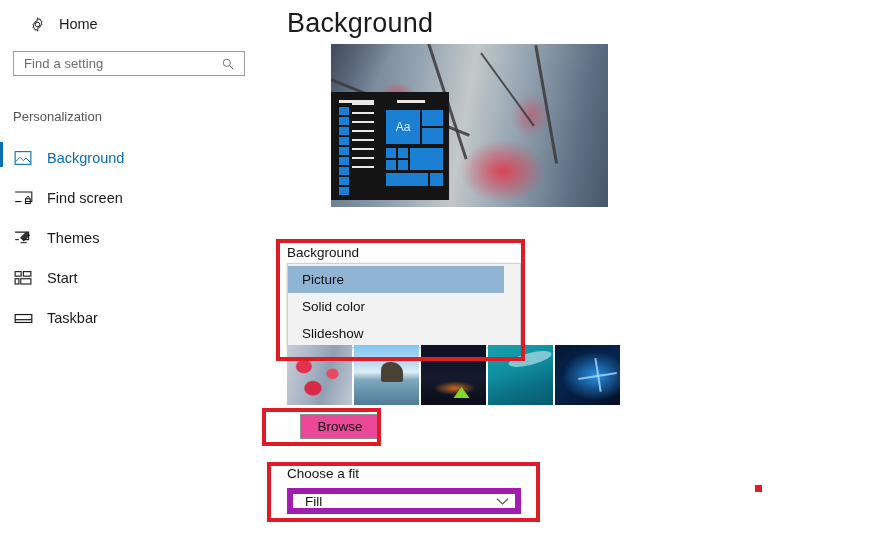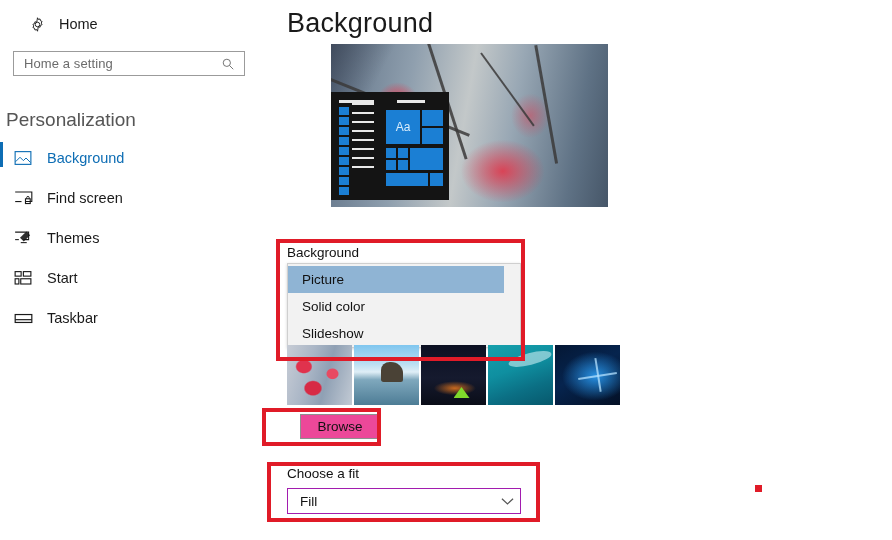--- a/index.html
+++ b/index.html
@@ -62,22 +62,22 @@
   .search-icon {
     width: 22px;
     display: flex;
     align-items: center;
     justify-content: center;
     padding-right: 5px;
   }
 
   .section-header {
     position: absolute;
-    left: 6px; top: 109px;
-    font-size: 19px;
+    left: 13px; top: 109px;
+    font-size: 13px;
     color: #555555;
   }
 
   .nav-list {
     position: absolute;
     left: 0; top: 138px;
     width: 272px;
   }
   .nav-item {
     position: relative;
@@ -315,21 +315,21 @@
     position: absolute;
     left: 15px; top: 466px;
     font-size: 13.5px;
     color: #111;
   }
   .fit-select {
     position: absolute;
     left: 15px; top: 488px;
     width: 234px; height: 26px;
     background: #ffffff;
-    border: 1px solid #a21caf;
+    border: 6px solid #a21caf;
     display: flex;
     align-items: center;
     box-sizing: border-box;
   }
   .fit-value {
     flex: 1;
     padding-left: 12px;
     font-size: 13.5px;
     color: #111;
   }
@@ -367,21 +367,21 @@
     <span class="home-icon">
       <svg width="17" height="17" viewBox="0 0 24 24" fill="none" stroke="#1a1a1a" stroke-width="1.3">
         <circle cx="12" cy="12" r="3.2"></circle>
         <path d="M12 2.5l1.1 2.3 2.5-.6.6 2.5 2.3 1.1-1.3 2.2 1.3 2.2-2.3 1.1-.6 2.5-2.5-.6L12 21.5l-1.1-2.3-2.5.6-.6-2.5-2.3-1.1 1.3-2.2-1.3-2.2 2.3-1.1.6-2.5 2.5.6z"></path>
       </svg>
     </span>
     <span class="home-label">Home</span>
   </div>
 
   <div class="search-box">
-    <span class="search-text">Home a setting</span>
+    <span class="search-text">Find a setting</span>
     <span class="search-icon">
       <svg width="14" height="14" viewBox="0 0 24 24" fill="none" stroke="#6b6b6b" stroke-width="1.6">
         <circle cx="10" cy="10" r="6.2"></circle>
         <line x1="14.6" y1="14.6" x2="21" y2="21"></line>
       </svg>
     </span>
   </div>
 
   <div class="section-header">Personalization</div>
 

